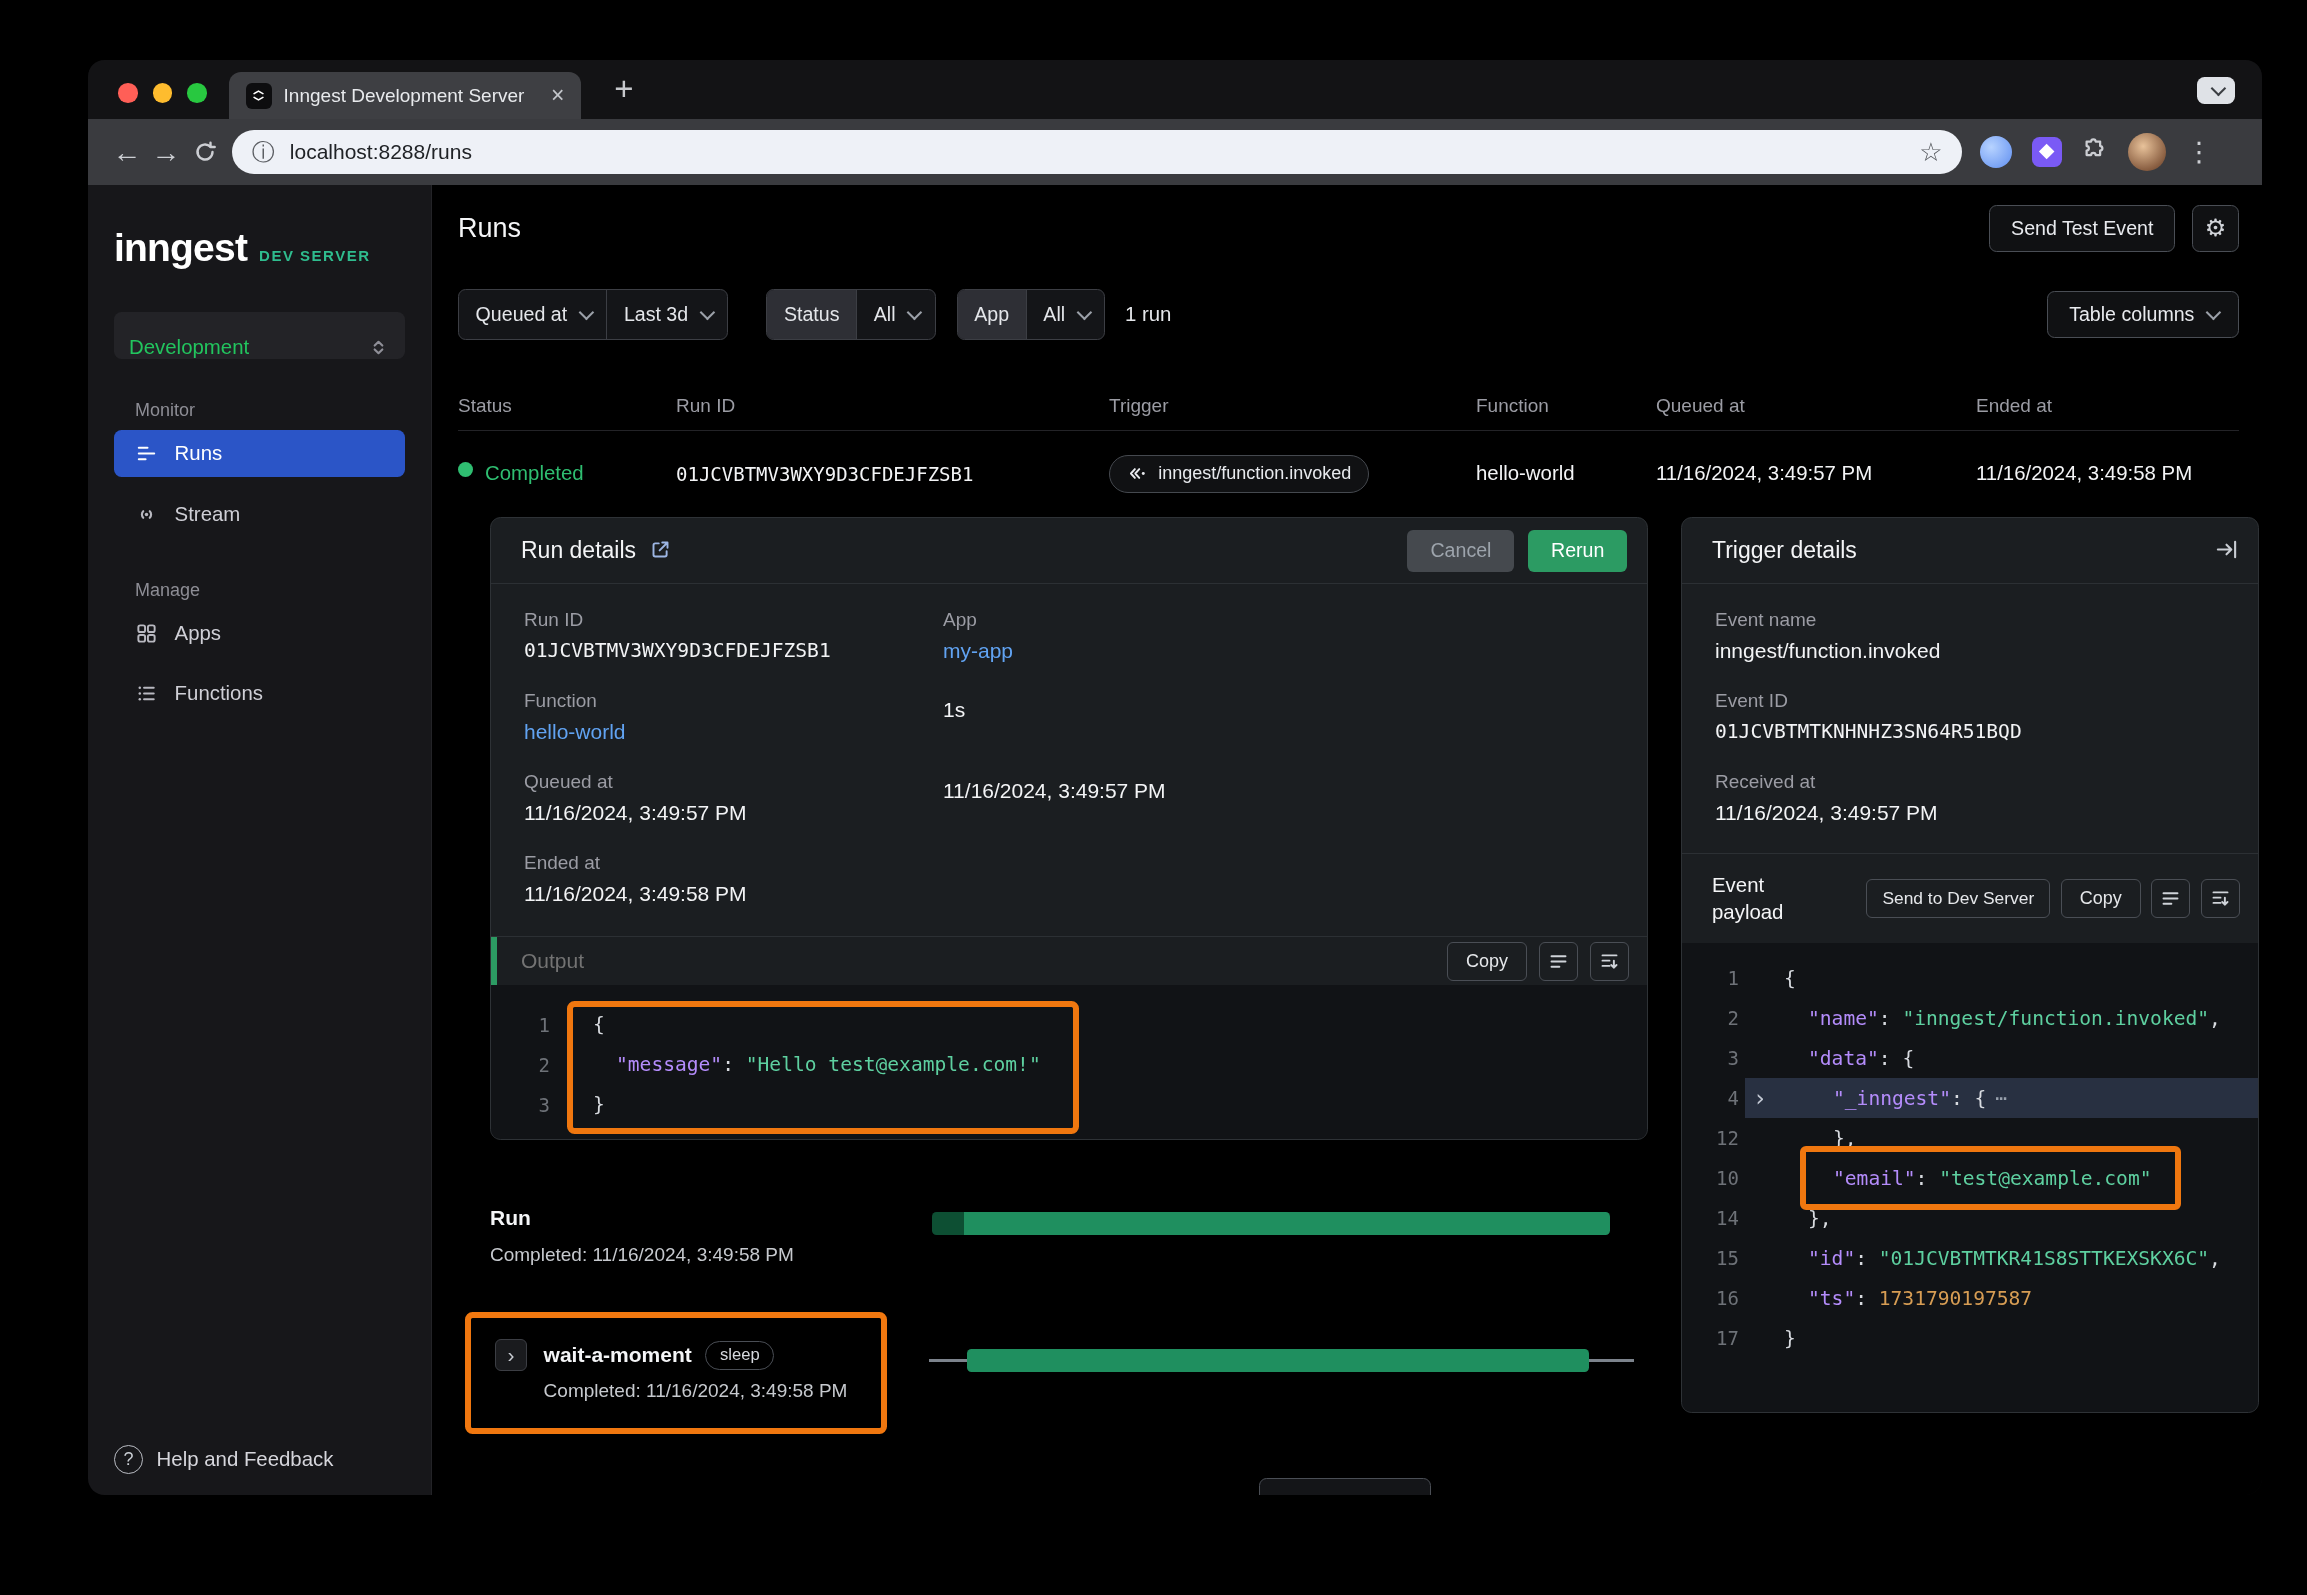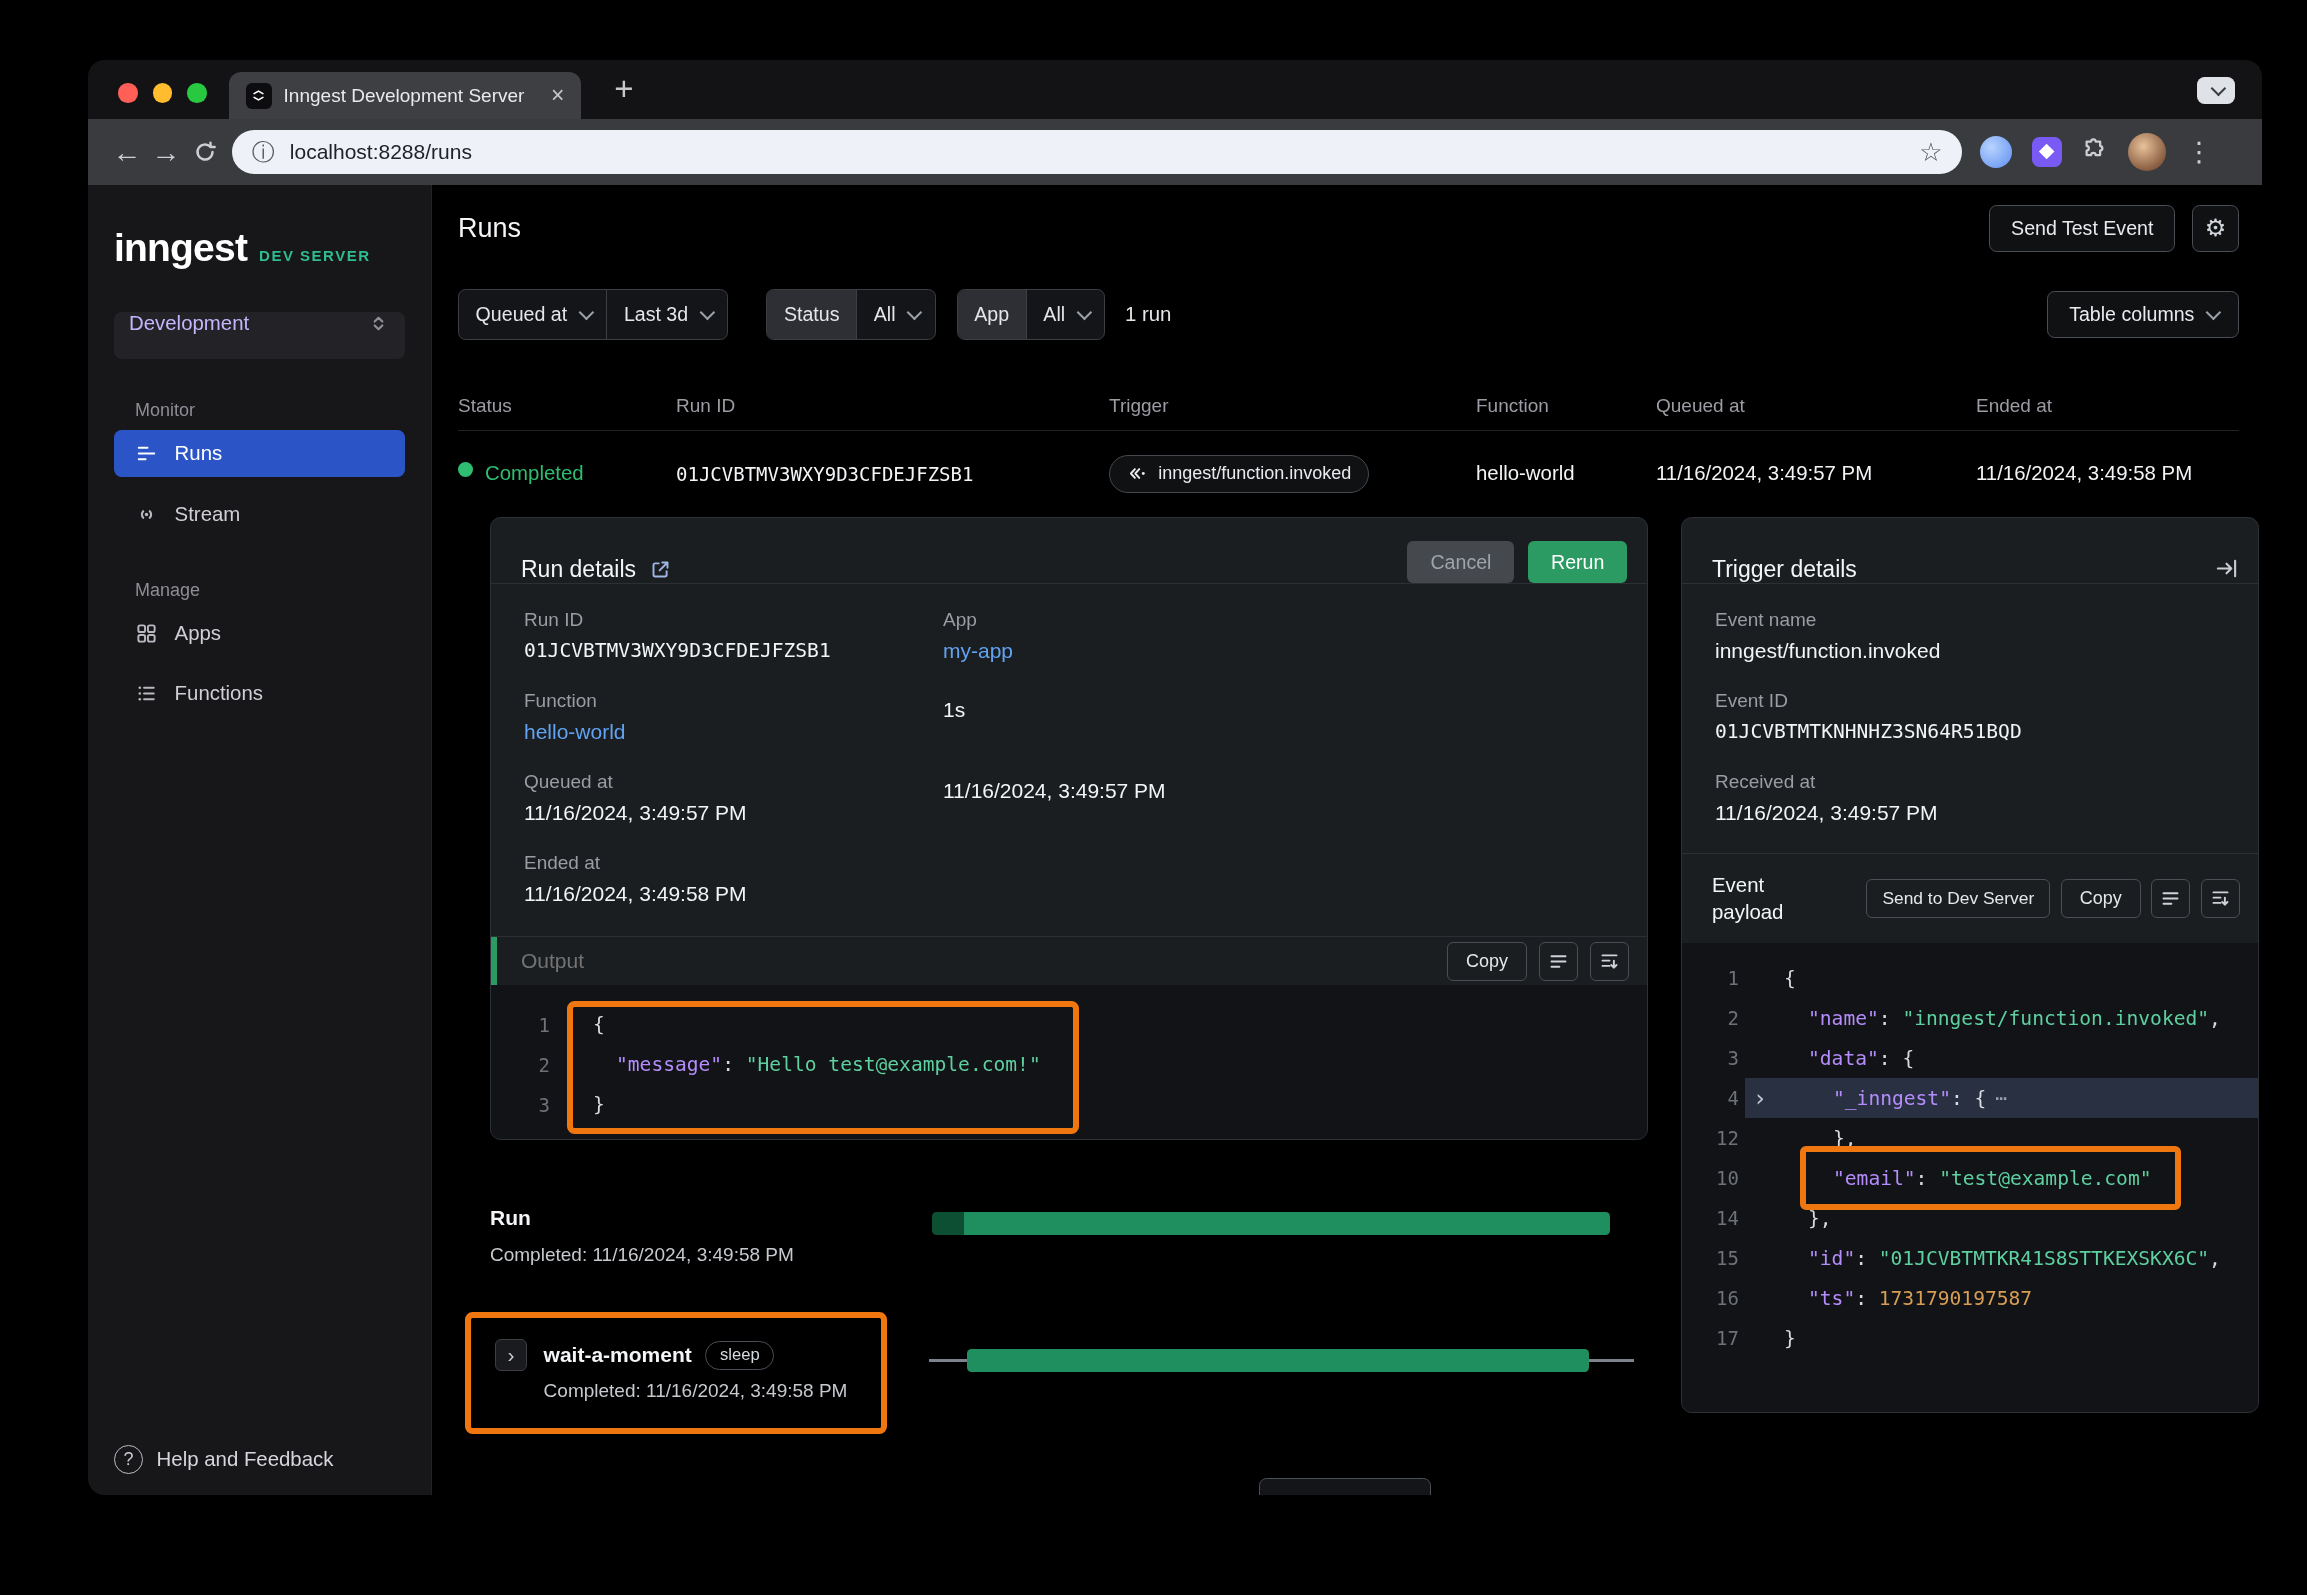--- a/index.html
+++ b/index.html
@@ -48,21 +48,21 @@
   .menu-dots { color:#ccced3; font-size:27px; }
 
   
   .app { position:absolute; left:0; top:125px; right:0; bottom:0; background:#000; display:flex; }
 
   .sidebar { width:344px; flex:none; background:#17171a; border-right:0.8px solid #232327; position:relative; }
   .logo-row { padding:41px 0 0 26px; display:flex; align-items:baseline; gap:12px; }
   .logo { color:#fff; font-size:39px; font-weight:800; letter-spacing:-0.8px; }
   .badge { color:#2fbc8e; font-size:15px; font-weight:700; letter-spacing:1.5px; }
   .env-select { margin:42px 26px 0; height:47px; background:#232327; border-radius:7.6px;
-                display:flex; align-items:flex-start; padding:0 15px; color:#c4b5fd; font-size:20.4px; }
+                display:flex; align-items:flex-end; padding:0 15px; color:#22c55e; font-size:20.4px; }
   .nav-label { margin:41px 0 9px 47px; font-size:18px; color:#8d8d95; }
   .nav-label.second { margin-top:42px; }
   .nav-item { margin:0 26px 13.6px; height:47px; border-radius:7.6px; display:flex; align-items:center;
               gap:16.6px; padding-left:21px; color:#cfcfd6; font-size:20.4px; }
   .nav-item.active { background:#2b55c7; color:#fff; }
   .nav-item svg { flex:none; }
   .help-row { position:absolute; left:26px; bottom:21px; display:flex; align-items:center; gap:13.6px;
               color:#d6d6dc; font-size:20.4px; }
   .help-ico { width:29px; height:29px; border:1.5px solid #b9bcc3; border-radius:50%; color:#c9cdd3;
               font-size:18px; display:flex; align-items:center; justify-content:center; }
@@ -100,21 +100,21 @@
   .cell-status { gap:12px; color:#2fbe71; font-weight:500; }
   .dot { width:15px; height:15px; border-radius:50%; background:#2fbe71; }
   .mono { font-family:"DejaVu Sans Mono", monospace; }
   .runid { font-size:19px; }
   .pill { display:inline-flex; align-items:center; gap:10.6px; height:38px; padding:0 16.6px;
           border:0.8px solid #45494f; border-radius:19.6px; font-size:18px; color:#e8eaee; background:#101113; }
 
   .panel { position:absolute; background:#1b1e21; border:0.8px solid #2e3236; border-radius:10.6px; }
   .run-panel { left:58px; top:332px; width:1158px; height:623px; }
   .trigger-panel { left:1249px; top:332px; width:578px; height:896px; }
-  .p-header { height:66px; border-bottom:0.8px solid #2c3034; display:flex; align-items:flex-end;
+  .p-header { height:66px; border-bottom:0.8px solid #2c3034; display:flex; align-items:center;
               padding:0 19.6px 0 30px; }
   .p-title { color:#f4f5f7; font-size:23px; font-weight:500; }
   .extlink { margin-left:13.6px; }
   .rd-actions { margin-left:auto; display:flex; gap:13.6px; }
   .btn-cancel { height:42px; padding:0 23px; border-radius:6px; background:#45494e; color:#9da4ac;
                 font-size:19.6px; display:flex; align-items:center; }
   .btn-rerun { height:42px; padding:0 23px; border-radius:6px; background:#2c9b63; color:#fff;
                font-size:19.6px; display:flex; align-items:center; }
 
   .rd-fields { position:absolute; top:66px; left:33px; right:18px; padding-top:25px;

